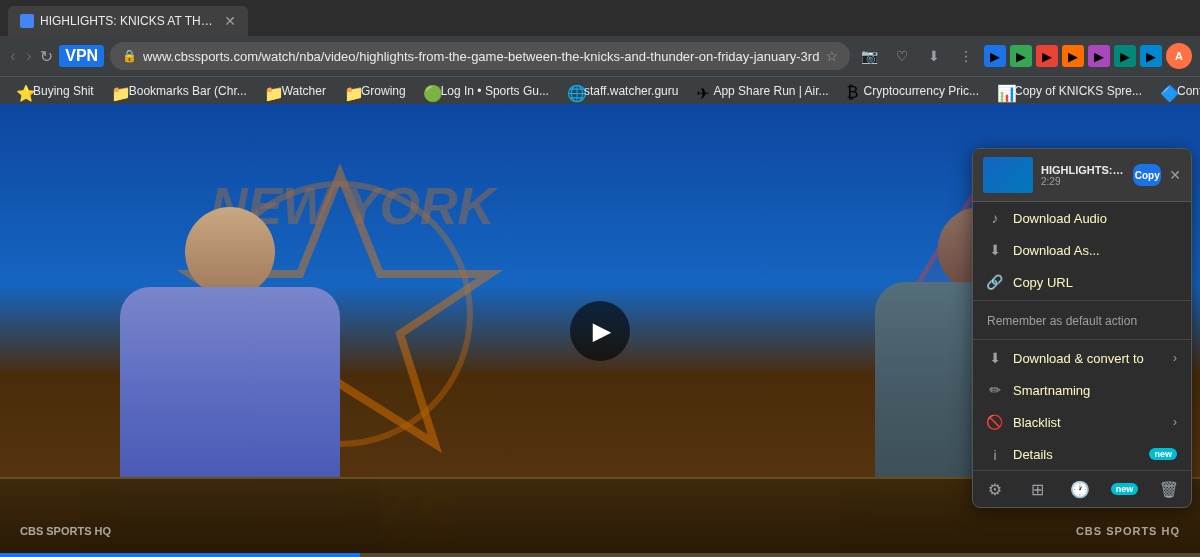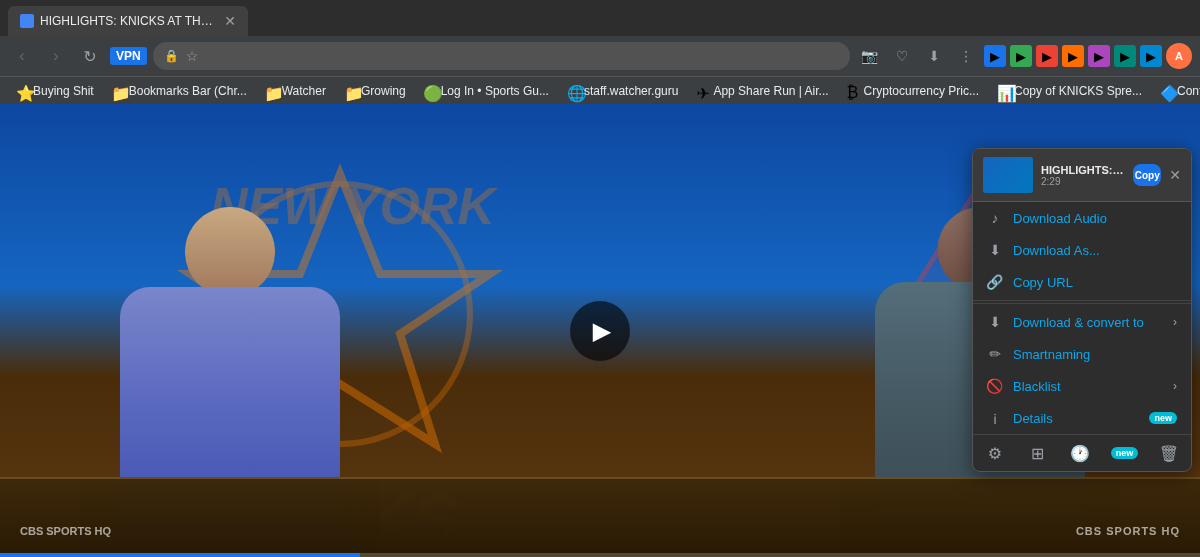--- a/index.html
+++ b/index.html
@@ -9,21 +9,21 @@
     .tab { height: 30px; background: #404040; border-radius: 6px 6px 0 0; display: flex; align-items: center; padding: 0 12px; gap: 6px; min-width: 200px; max-width: 240px; }
     .tab-favicon { width: 14px; height: 14px; background: #4285f4; border-radius: 2px; flex-shrink: 0; }
     .tab-title { font-size: 12px; color: #e8eaed; white-space: nowrap; overflow: hidden; text-overflow: ellipsis; flex: 1; }
     .tab-close { color: #9aa0a6; font-size: 14px; cursor: pointer; flex-shrink: 0; }
 
     .toolbar { height: 40px; background: #3c3f41; display: flex; align-items: center; padding: 0 8px; gap: 6px; }
     .nav-btn { width: 28px; height: 28px; border-radius: 50%; display: flex; align-items: center; justify-content: center; color: #9aa0a6; font-size: 16px; cursor: pointer; }
     .nav-btn.disabled { opacity: 0.4; }
     .refresh-btn { width: 28px; height: 28px; border-radius: 50%; display: flex; align-items: center; justify-content: center; color: #9aa0a6; font-size: 16px; cursor: pointer; }
 
-    .vpn-badge { background: #1a73e8; color: white; font-size: 12px; font-weight: bold; padding: 2px 6px; border-radius: 3px; }
+    .vpn-badge { background: #1a73e8; color: white; font-size: 16px; font-weight: bold; padding: 2px 6px; border-radius: 3px; }
 
     .address-bar { flex: 1; height: 28px; background: #525252; border-radius: 14px; display: flex; align-items: center; padding: 0 12px; gap: 6px; }
     .lock-icon { color: #9aa0a6; font-size: 12px; }
     .url-text { font-size: 13px; color: #e8eaed; flex: 1; white-space: nowrap; overflow: hidden; text-overflow: ellipsis; }
     .star-icon { color: #9aa0a6; font-size: 14px; }
 
     .toolbar-icons { display: flex; align-items: center; gap: 4px; }
     .toolbar-icon { width: 28px; height: 28px; border-radius: 50%; display: flex; align-items: center; justify-content: center; color: #9aa0a6; font-size: 14px; cursor: pointer; }
     .avatar { width: 26px; height: 26px; border-radius: 50%; background: #ff7043; display: flex; align-items: center; justify-content: center; color: white; font-size: 11px; font-weight: bold; }
 
@@ -70,21 +70,21 @@
     .download-thumb-img { width: 100%; height: 100%; background: linear-gradient(135deg, #1565c0 0%, #0277bd 100%); }
     .download-header-text { flex: 1; overflow: hidden; }
     .download-title { font-size: 11px; color: #e8eaed; font-weight: 600; white-space: nowrap; overflow: hidden; text-overflow: ellipsis; }
     .download-time { font-size: 10px; color: #9aa0a6; }
     .download-header-close { color: #9aa0a6; font-size: 14px; cursor: pointer; flex-shrink: 0; }
     .download-header-btn { width: 28px; height: 22px; background: #1a73e8; border-radius: 8px; display: flex; align-items: center; justify-content: center; color: white; font-size: 10px; font-weight: bold; cursor: pointer; flex-shrink: 0; }
 
     
     .menu-item { display: flex; align-items: center; gap: 10px; padding: 8px 14px; cursor: pointer; }
     .menu-item-icon { width: 16px; height: 16px; display: flex; align-items: center; justify-content: center; color: #9aa0a6; font-size: 14px; flex-shrink: 0; }
-    .menu-item-label { font-size: 13px; color: #0ea5e9; flex: 1; }
+    .menu-item-label { font-size: 13px; color: #fef9c3; flex: 1; }
     .menu-item-arrow { color: #9aa0a6; font-size: 12px; }
     .menu-divider { height: 1px; background: #444; margin: 2px 0; }
 
     .remember-item { padding: 8px 14px; }
     .remember-label { font-size: 12px; color: #9aa0a6; }
 
     .new-badge { background: #00bcd4; color: white; font-size: 9px; font-weight: bold; padding: 1px 5px; border-radius: 8px; }
 
     
     .dropdown-bottom { display: flex; align-items: center; justify-content: space-between; padding: 6px 10px; border-top: 1px solid #444; }
@@ -104,20 +104,21 @@
     </div>
   </div>
 
   <div class="toolbar">
     <div class="nav-btn disabled">‹</div>
     <div class="nav-btn disabled">›</div>
     <div class="refresh-btn">↻</div>
     <div class="vpn-badge">VPN</div>
     <div class="address-bar">
       <span class="lock-icon">🔒</span>
+      <span class="url-text">www.cbssports.com/watch/nba/video/highlights-from-the-game-between-the-knicks-and-thunder-on-friday-january-3rd</span>
       <span class="star-icon">☆</span>
     </div>
 
     <div class="toolbar-icons">
       <div class="toolbar-icon">📷</div>
       <div class="toolbar-icon">♡</div>
       <div class="toolbar-icon">⬇</div>
       <div class="toolbar-icon">⋮</div>
       <div class="ext-icon" style="background:#1a73e8;">▶</div>
       <div class="ext-icon" style="background:#34a853;">▶</div>
@@ -246,20 +247,23 @@
       <span class="menu-item-icon">⬇</span>
       <span class="menu-item-label">Download As...</span>
     </div>
     <div class="menu-item">
       <span class="menu-item-icon">🔗</span>
       <span class="menu-item-label">Copy URL</span>
     </div>
 
     <div class="menu-divider"></div>
 
+    <div class="remember-item">
+      <span class="remember-label">Remember as default action</span>
+    </div>
 
     <div class="menu-divider"></div>
 
     <div class="menu-item">
       <span class="menu-item-icon">⬇</span>
       <span class="menu-item-label">Download &amp; convert to</span>
       <span class="menu-item-arrow">›</span>
     </div>
     <div class="menu-item">
       <span class="menu-item-icon">✏</span>

